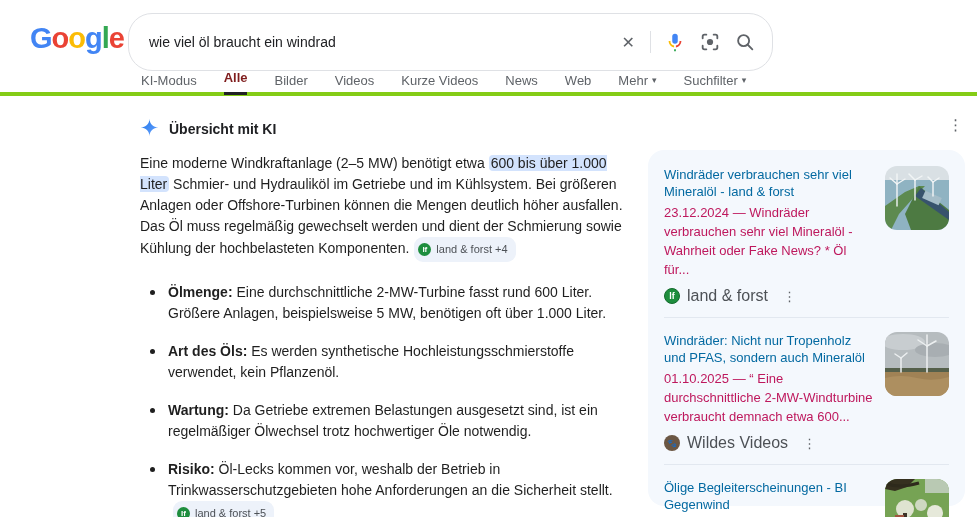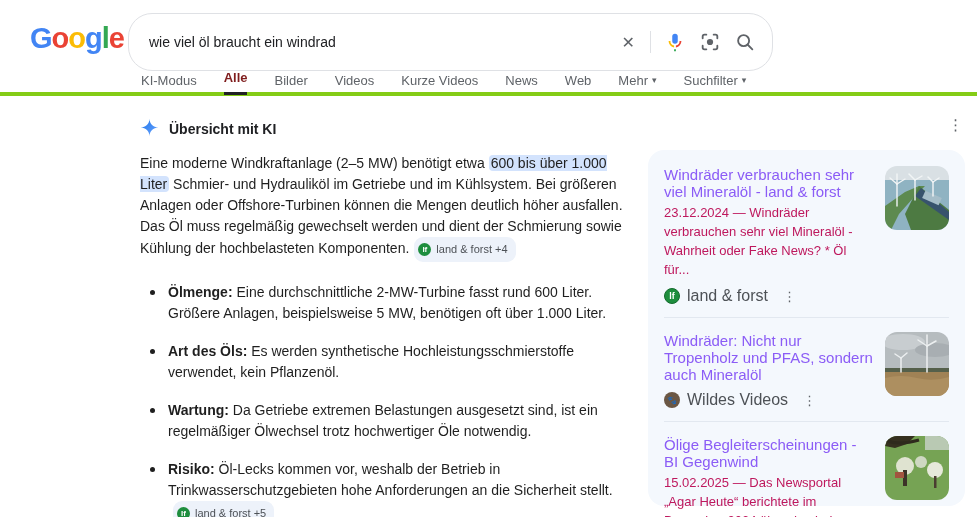--- a/index.html
+++ b/index.html
@@ -45,21 +45,21 @@
   ul.bullets li { position:relative; padding-left:20px; margin-bottom:17px; font-size:14px; line-height:21px; color:#1f1f1f; }
   ul.bullets li::before { content:""; position:absolute; left:2px; top:8px; width:5px; height:5px; border-radius:50%; background:#1f1f1f; }
   .b { font-weight:bold; }
 
   
   .panel { position:absolute; left:648px; top:54px; width:317px; height:356px;
     background:#f4f8fd; border-radius:16px; padding-top:2px; }
   .card { display:flex; gap:12px; padding:14px 16px 12px 16px; cursor:pointer; }
   .card + .cdiv { height:1px; background:#e2e8f0; margin:0 16px; }
   .ctext { flex:1; min-width:0; }
-  .ctitle { font-size:15px; line-height:17px; color:#8b5cf6; margin-bottom:3px; }
+  .ctitle { font-size:13px; line-height:17px; color:#0369a1; margin-bottom:3px; }
   .csnippet { font-size:13px; line-height:19px; color:#be185d; }
   .csource { display:flex; align-items:center; gap:7px; margin-top:8px; }
   .srcname { font-size:16px; color:#4d5156; }
   .src-ico { width:16px; height:16px; border-radius:50%; display:inline-flex; align-items:center;
     justify-content:center; font-size:9px; font-weight:bold; color:#fff; flex-shrink:0; }
   .ico-lf { background:#1e8e3e; border:1px solid #146c2e; }
   .ico-wb { background:#6b5744; }
   .cdots { font-size:13px; color:#5f6368; margin-left:8px; cursor:pointer; letter-spacing:0; }
   .cimg { width:64px; height:64px; border-radius:12px; flex-shrink:0; overflow:hidden; }
   .cimg svg { display:block; }
@@ -200,20 +200,21 @@
             </g>
           </svg>
         </div>
       </div>
 
       <div class="cdiv"></div>
 
       <div class="card">
         <div class="ctext">
           <div class="ctitle">Windräder: Nicht nur Tropenholz und PFAS, sondern auch Mineralöl</div>
+          <div class="csnippet">01.10.2025 — “ Eine durchschnittliche 2-MW-Windturbine verbraucht demnach etwa 600...</div>
           <div class="csource">
             <span class="src-ico ico-wb" style="font-size:8px;">🐾</span>
             <span class="srcname">Wildes Videos</span>
             <span class="cdots">⋮</span>
           </div>
         </div>
         <div class="cimg">
           <svg width="64" height="64" viewBox="0 0 64 64">
             <rect width="64" height="40" fill="#b6bcbf"></rect>
             <ellipse cx="18" cy="10" rx="22" ry="8" fill="#c8cdd0"></ellipse>

